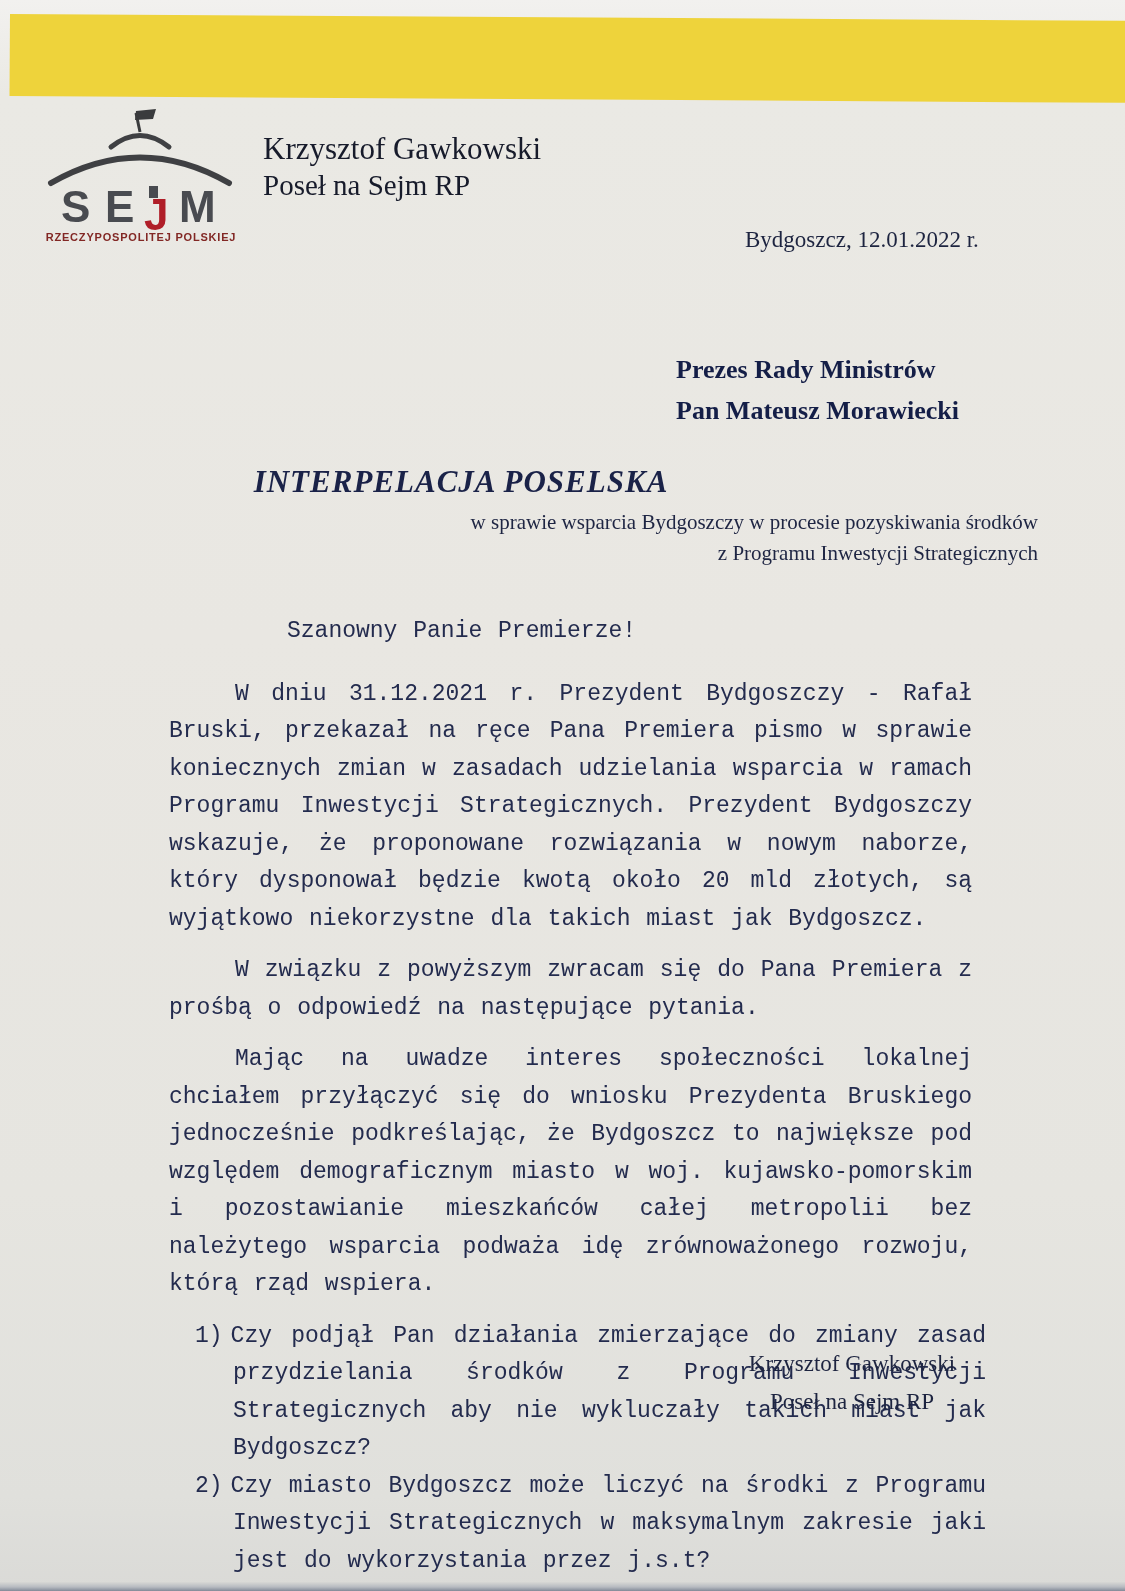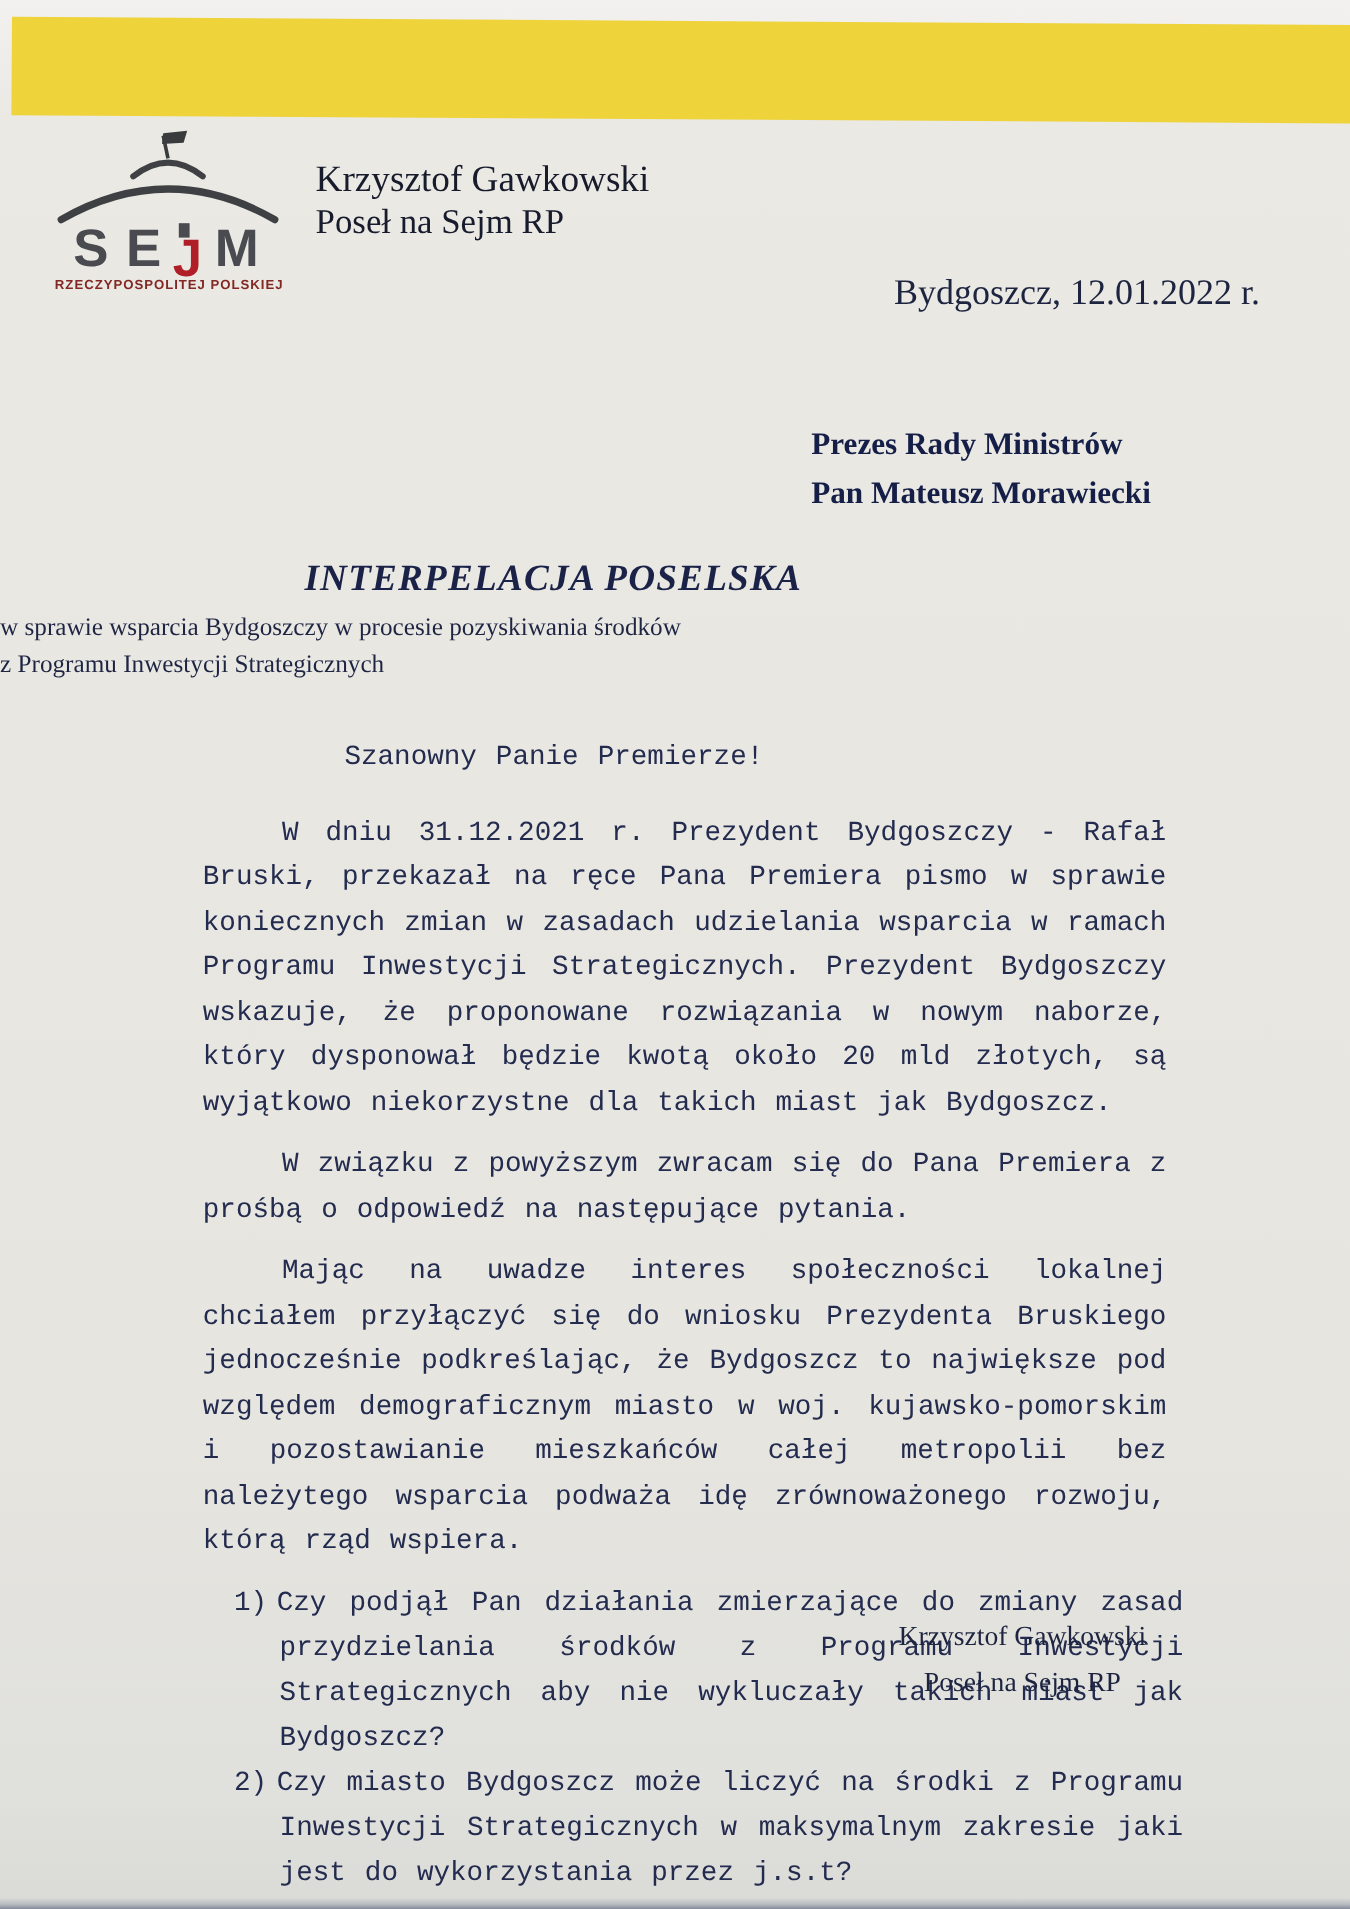--- a/index.html
+++ b/index.html
@@ -25,39 +25,39 @@
     display: flex;
     align-items: flex-start;
     gap: 26px;
   }
   .sender { margin-top: 24px; color: #171b2b; }
   .sender-name { font-size: 31px; line-height: 37px; }
   .sender-role { font-size: 29px; line-height: 37px; }
   .dateline {
     position: absolute;
     top: 227px; left: 745px;
-    font-size: 30px; color: #1d2440; text-align: right;
+    font-size: 23px; color: #1d2440; text-align: right;
   }
   .addressee {
     position: absolute;
     top: 349px; left: 676px;
     font-size: 26px; font-weight: bold;
     line-height: 41px; color: #141e47;
   }
   .doc-title {
     position: absolute;
     top: 464px; left: 0; width: 922px;
     text-align: center;
     font-size: 31px; font-weight: bold; font-style: italic;
     letter-spacing: 1px; color: #1a2248;
   }
   .doc-subtitle {
     position: absolute;
     top: 507px; left: 0; width: 1038px;
-    text-align: left;
+    text-align: right;
     font-size: 21px; line-height: 31px; color: #1e2543;
   }
   .body-block {
     position: absolute;
     top: 613px; left: 155px; width: 831px;
     font-size: 23px; line-height: 37.5px;
     text-align: justify;
     color: #232b4e;
     word-spacing: 2px;
     font-family: Liberation Mono, monospace;

